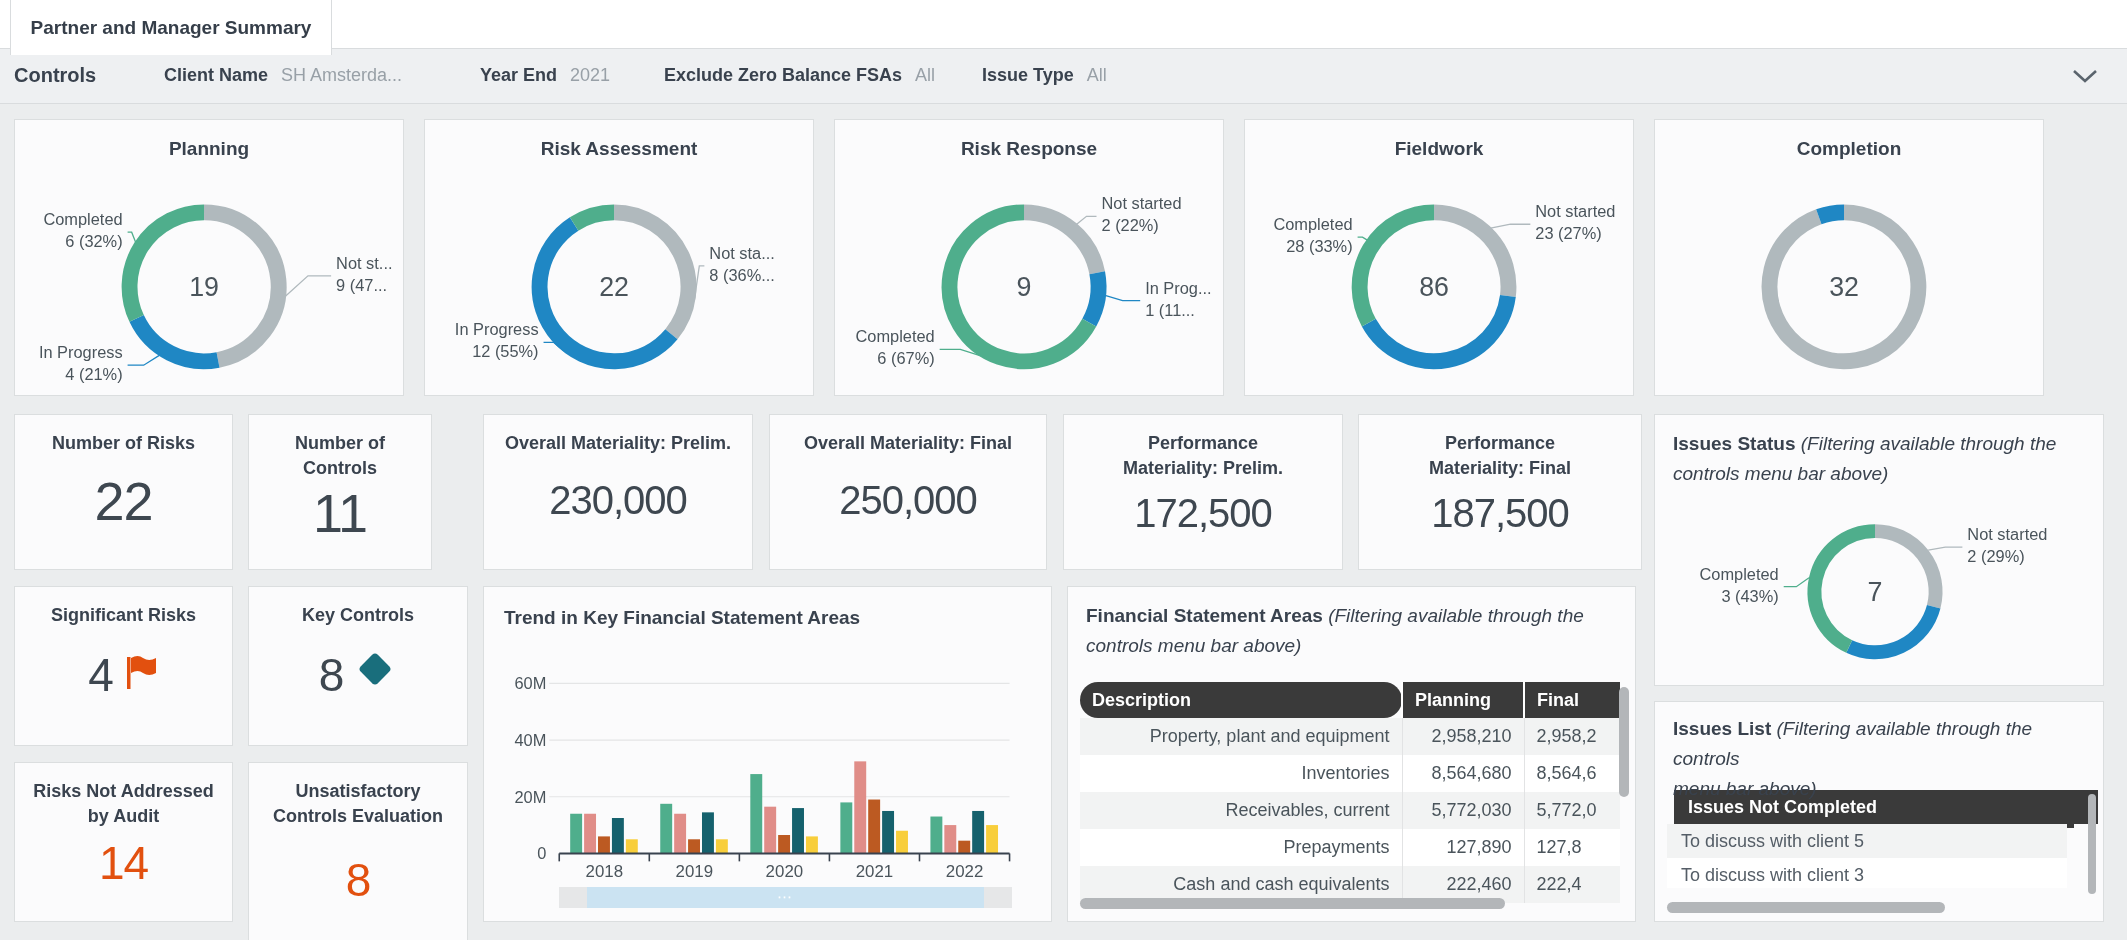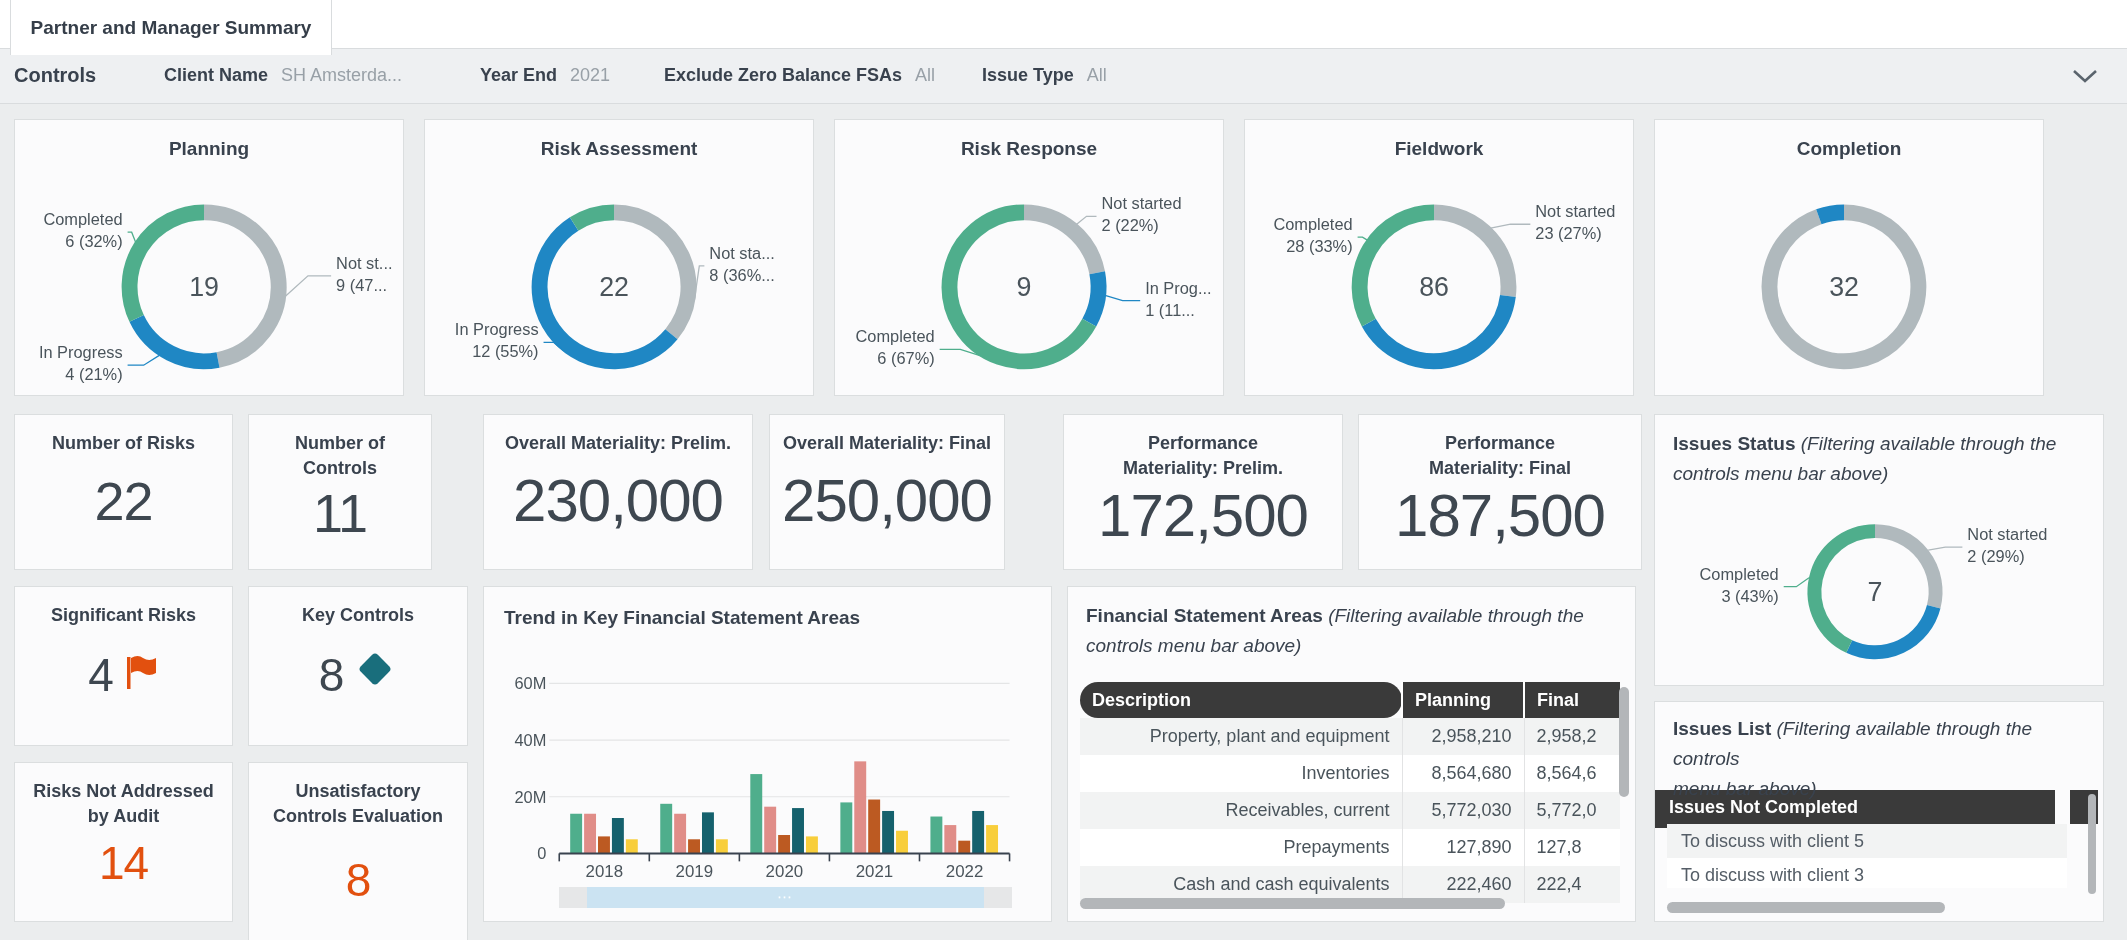--- a/index.html
+++ b/index.html
@@ -28,21 +28,21 @@
   .dcard{top:119px;width:390px;height:277px;}
   .dtitle{position:absolute;top:18px;left:0;width:100%;text-align:center;
           font-weight:bold;font-size:19px;color:#39424E;z-index:2;}
   .dsvg{position:absolute;left:0;top:0;width:100%;height:100%;}
   .donut-center{font-size:27px;fill:#4A545B;text-anchor:middle;}
   .donut-label{font-size:16.5px;fill:#4A545B;}
   
   .kpi{display:flex;flex-direction:column;align-items:center;padding:16px 12px 24px 12px;}
   .kpi-title{font-weight:bold;font-size:18px;text-align:center;color:#39424E;line-height:25px;}
   .kpi-title.narrow{max-width:210px;}
-  .kpi-val{flex:1;display:flex;align-items:center;gap:10px;font-size:60px;letter-spacing:-1px;color:#3E4750;}
+  .kpi-val{flex:1;display:flex;align-items:center;gap:10px;font-size:40px;letter-spacing:-1px;color:#3E4750;}
   .kpi-val.xl{font-size:54px;}
   .kpi-val.mid{font-size:46px;}
   .kpi-val.accent{color:#E2500F;}
   
   .note{position:absolute;top:14px;left:18px;right:12px;font-size:19px;line-height:30px;color:#39424E;z-index:2;}
   .note b{font-weight:bold;}
   .note i{font-style:italic;font-weight:normal;}
   
   .slider-track{position:absolute;left:75px;top:300px;width:453px;height:21px;background:#EDEEEF;}
   .slider-fill{position:absolute;left:103px;top:300px;width:397px;height:21px;background:#CBE3F2;
@@ -170,21 +170,21 @@
   <div class="kpi-val xl">22</div>
 </div>
 <div class="card kpi" style="left:248px;top:414px;width:184px;height:156px">
   <div class="kpi-title">Number of Controls</div>
   <div class="kpi-val xl">11</div>
 </div>
 <div class="card kpi" style="left:483px;top:414px;width:270px;height:156px">
   <div class="kpi-title">Overall Materiality: Prelim.</div>
   <div class="kpi-val">230,000</div>
 </div>
-<div class="card kpi" style="left:769px;top:414px;width:236px;height:156px">
+<div class="card kpi" style="left:769px;top:414px;width:278px;height:156px">
   <div class="kpi-title">Overall Materiality: Final</div>
   <div class="kpi-val">250,000</div>
 </div>
 <div class="card kpi" style="left:1063px;top:414px;width:280px;height:156px">
   <div class="kpi-title narrow">Performance Materiality: Prelim.</div>
   <div class="kpi-val">172,500</div>
 </div>
 <div class="card kpi" style="left:1358px;top:414px;width:284px;height:156px">
   <div class="kpi-title narrow">Performance Materiality: Final</div>
   <div class="kpi-val">187,500</div>
@@ -345,21 +345,21 @@
   </div>
   <div class="sb" style="left:551px;top:100px;width:10px;height:110px"></div>
   <div class="sb" style="left:12px;top:311px;width:425px;height:11px"></div>
 </div>
 
 <div class="card" style="left:1654px;top:701px;width:450px;height:221px">
   <div class="note" style="left:18px;top:12px;right:8px">
     <b>Issues List</b> <i>(Filtering available through the controls</i><br>
     <i>menu bar above)</i>
   </div>
-  <div class="ihead" style="left:0;top:88px;width:400px;height:38px">Issues Not Completed</div>
+  <div class="ihead" style="left:19px;top:88px;width:400px;height:38px">Issues Not Completed</div>
   <div class="ihead" style="left:415px;top:88px;width:23px;height:34px"></div>
   <div id="issues-rows">
       <div class="irow" style="left: 12px; top: 122px; width: 400px; height: 34px; background: rgb(242, 243, 243);">To discuss with client 5</div>
       <div class="irow" style="left: 12px; top: 156px; width: 400px; height: 30px; background: rgb(255, 255, 255);">To discuss with client 3</div>
     </div>
   <div class="sb" style="left:433px;top:92px;width:8px;height:100px"></div>
   <div class="sb" style="left:12px;top:200px;width:278px;height:11px"></div>
 </div>
 
 </body></html>

